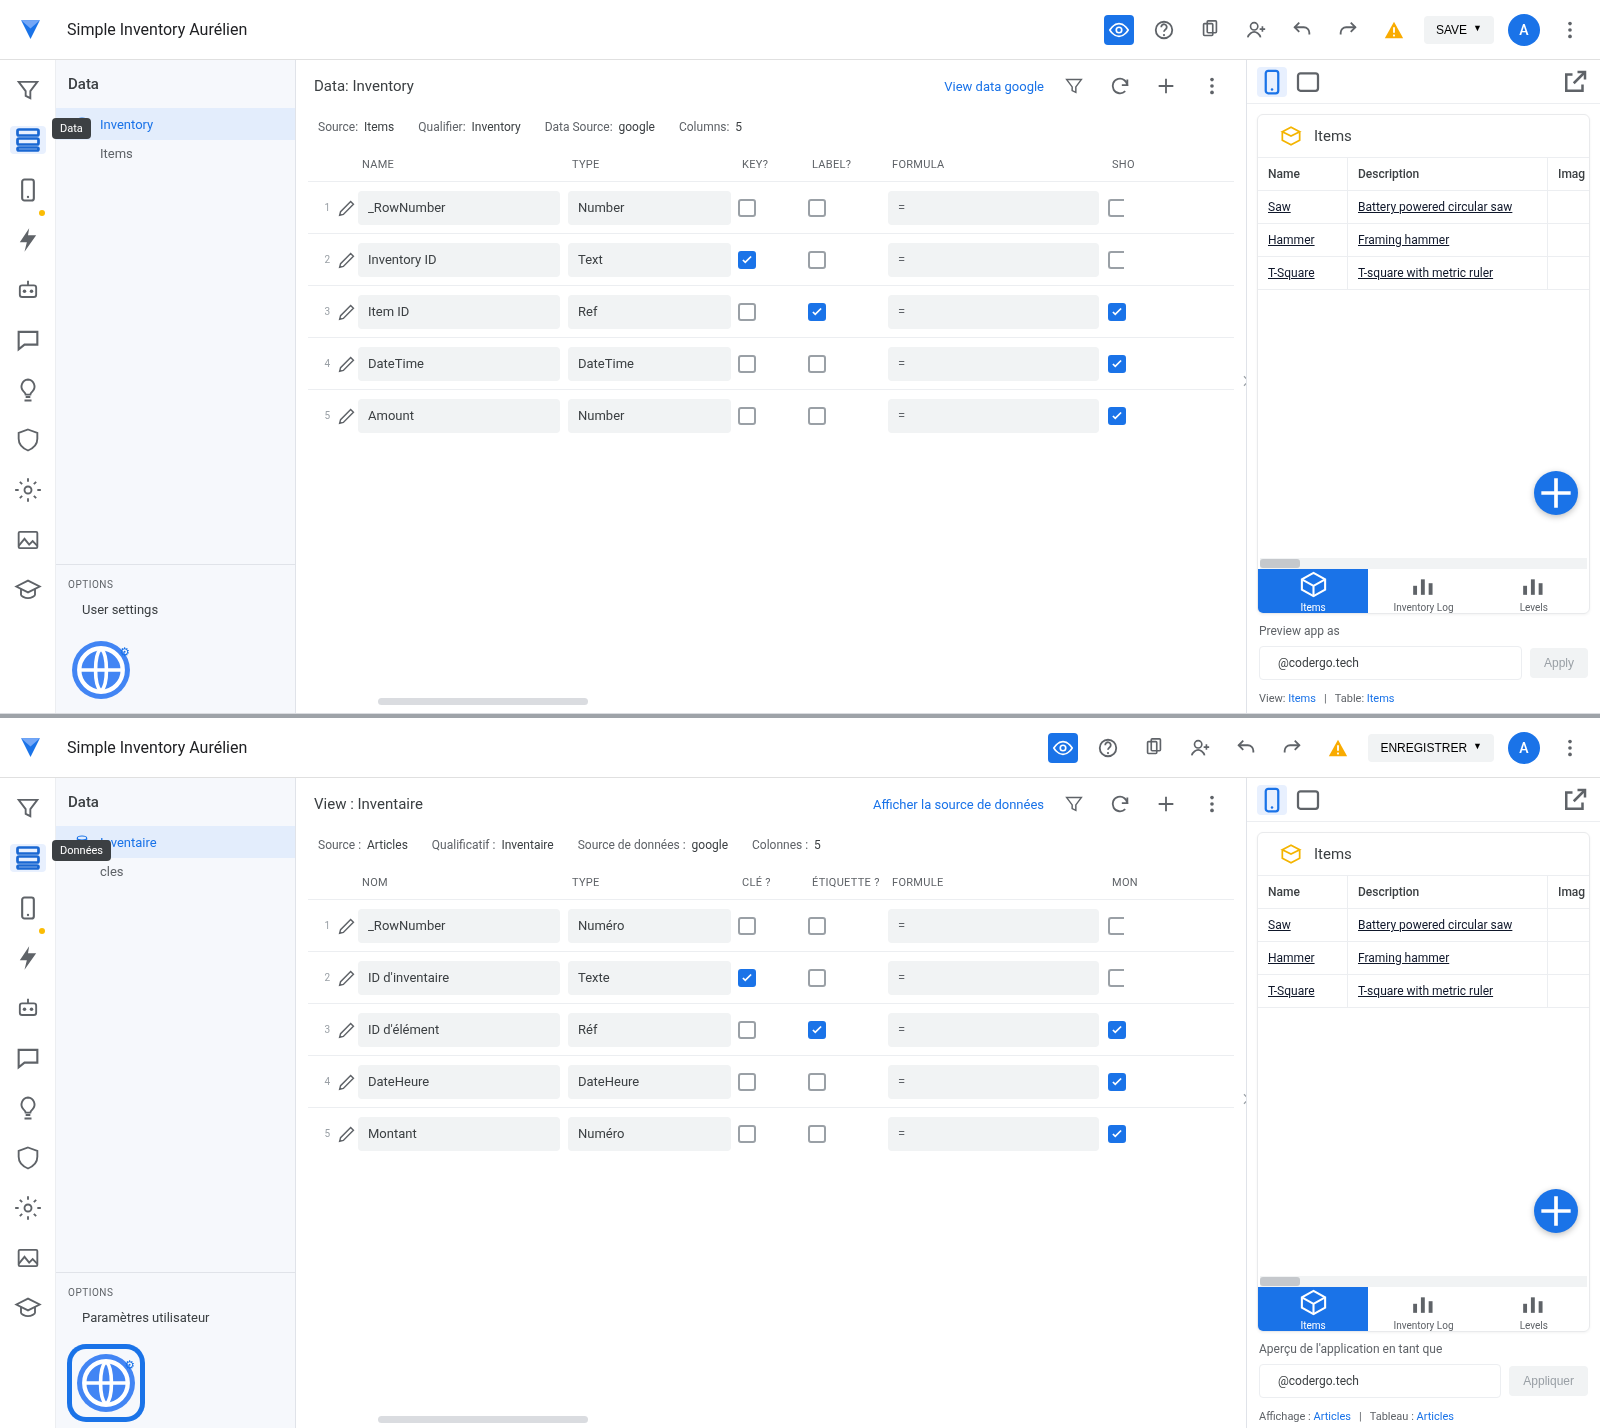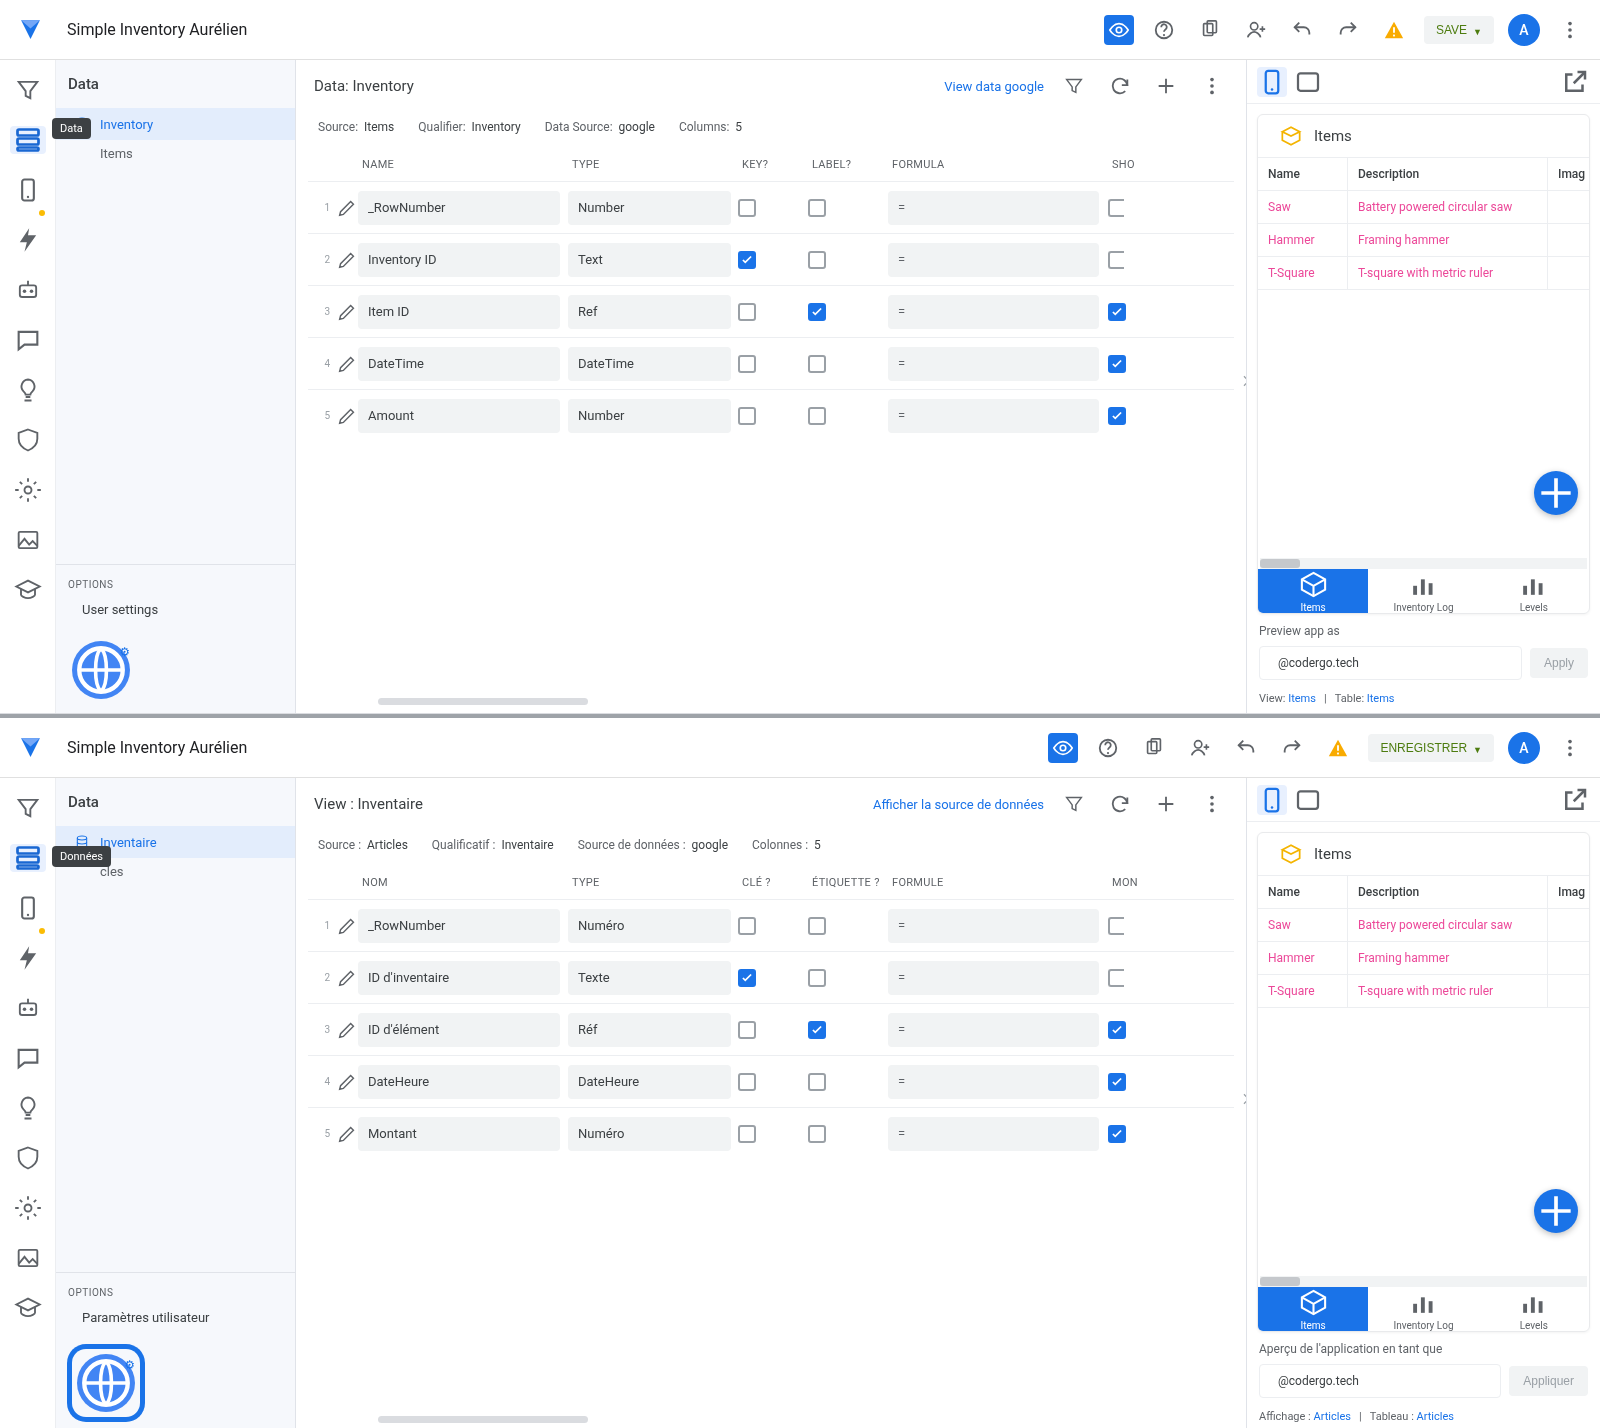--- a/index.html
+++ b/index.html
@@ -22,22 +22,22 @@
   .topbar-spacer { flex:1; }
   .topbar-icons { display:flex; align-items:center; gap:14px; }
   .icon-btn {
     width:32px;height:32px;display:flex;align-items:center;justify-content:center;
     border-radius:4px; cursor:pointer; color:#5f6368;
   }
   .icon-btn svg { width:22px; height:22px; }
   .square-icon { border:1px solid #dadce0; border-radius:4px; width:30px; height:30px; }
   .blue-square { background:#1a73e8; color:#fff; border:none; }
   .save-btn {
-    background:#f1f3f4; color:#4d7c0f; border:none; border-radius:4px;
-    padding: 7px 12px; font-size:12px; display:flex; align-items:flex-end; gap:6px;
+    background:#f1f3f4; color:#000000; border:none; border-radius:4px;
+    padding: 7px 12px; font-size:12px; display:flex; align-items:flex-start; gap:6px;
   }
   .avatar {
     width:32px;height:32px;border-radius:50%;background:#1a73e8;color:#fff;
     display:flex;align-items:center;justify-content:center;font-size:14px;font-weight:500;
   }
   .warn-triangle { color:#f9ab00; }
 
   
   .body { flex:1; display:flex; overflow:hidden; }
   .rail {
@@ -125,21 +125,21 @@
 
   .app-frame { margin:10px 10px 0 10px; border:1px solid #e9eaec; border-radius:6px; box-shadow:0 1px 3px rgba(0,0,0,.05); flex:1; display:flex; flex-direction:column; overflow:hidden; min-height:0; }
   .app-toolbar { height:42px; display:flex; align-items:center; padding:0 10px; gap:10px; justify-content:space-between; }
   .app-toolbar-left { display:flex; align-items:center; gap:10px; }
   .app-toolbar-right { display:flex; align-items:center; gap:12px; color:#5f6368; }
   .box-icon { width:26px;height:26px; }
   .app-table { border-top:1px solid #eceef1; overflow:hidden; flex:1; display:flex; flex-direction:column; }
   .app-th, .app-tr { display:grid; grid-template-columns: 90px 200px 50px; }
   .app-th div, .app-tr div { padding:9px 10px; font-size:12px; border-bottom:1px solid #eceef1; border-right:1px solid #eceef1; white-space:nowrap; overflow:hidden; }
   .app-th div { font-weight:500; }
-  .app-tr div { color:#ec4899; }
+  .app-tr div { color:#0f172a;text-decoration:underline; }
   .fab {
     position:absolute; right:22px; width:44px;height:44px;border-radius:50%;
     background:#1a73e8;color:#fff;display:flex;align-items:center;justify-content:center;
     box-shadow:0 2px 6px rgba(0,0,0,.25);
   }
   .app-scroll { height:11px; background:#f1f3f4; position:relative; margin:0 2px; }
   .app-scroll .t { position:absolute; left:0; width:40px; height:9px; background:#c5c8cc; top:1px; border-radius:3px; }
   .app-bottom-tabs { display:flex; height:44px; }
   .app-tab { flex:1; display:flex; flex-direction:column; align-items:center; justify-content:center; font-size:10px; color:#5f6368; gap:2px; cursor:pointer;}
   .app-tab.active { background:#1a73e8; color:#fff; }
@@ -811,21 +811,21 @@
             <svg viewBox="0 0 24 24">
               <use href="#i-img"></use>
             </svg>
           </div>
           <div class="rail-icon ">
             <svg viewBox="0 0 24 24">
               <use href="#i-grad"></use>
             </svg>
           </div>
         <div class="orange-dot"></div>
-        <div class="tooltip" style="top:68px">Données</div>
+        <div class="tooltip" style="top:62px">Données</div>
       </div>
 
       <div class="sidebar">
         <div class="sidebar-head">
           <div class="sidebar-head-title">Data <span style="color:#5f6368">
                 <svg viewBox="0 0 24 24">
                   <use href="#i-info"></use>
                 </svg>
               </span></div>
           <div class="sidebar-head-right">

